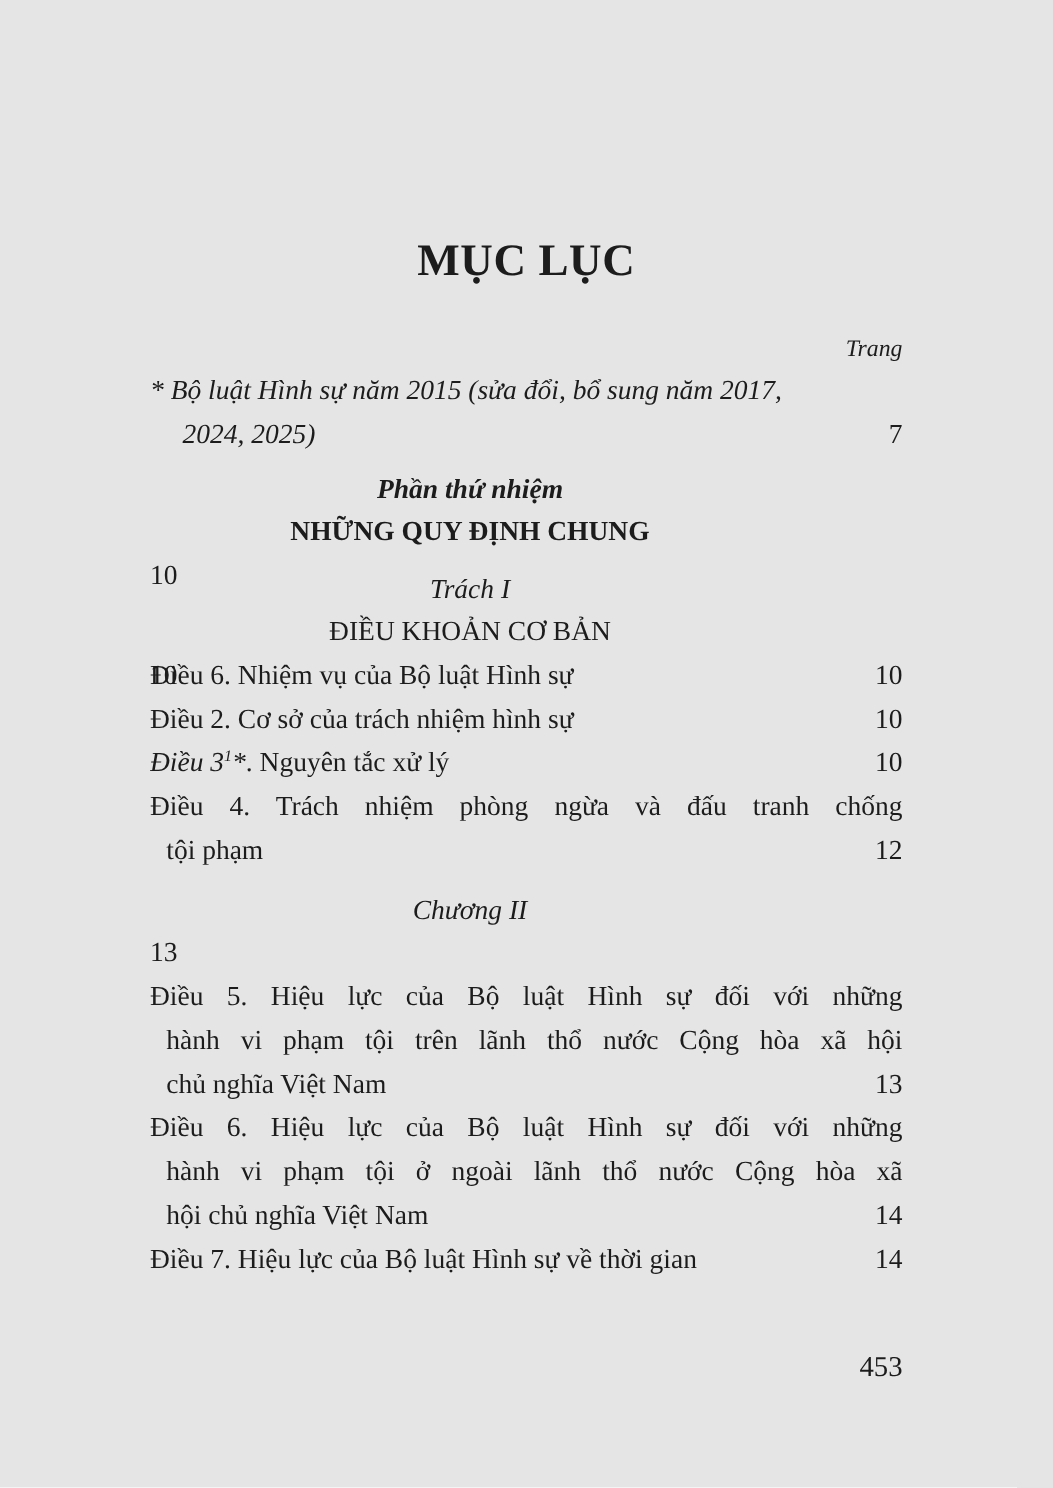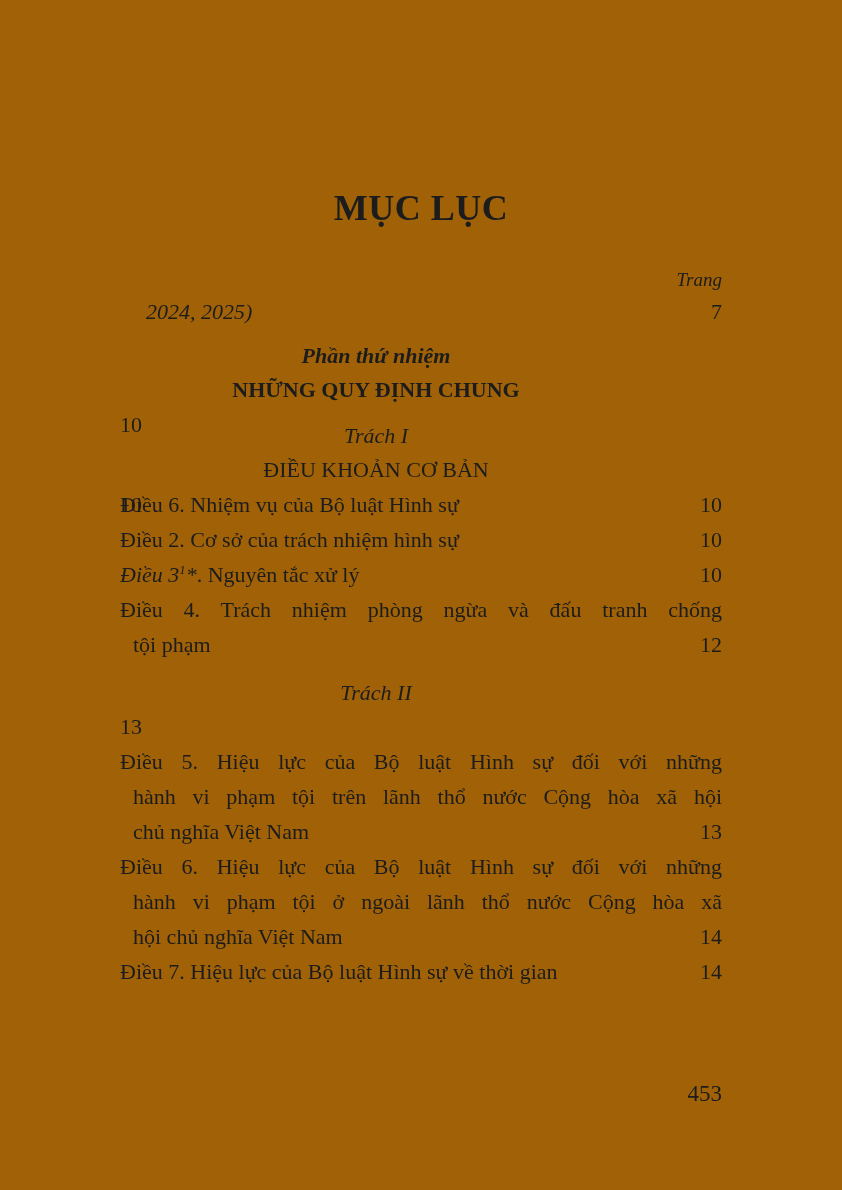--- a/index.html
+++ b/index.html
@@ -4,21 +4,21 @@
 <style>
   html, body {
     margin: 0;
     padding: 0;
     background: #ffffff;
   }
   .page {
     position: relative;
     width: 842px;
     height: 1190px;
-    background: #a16207;
+    background: #e5e5e5;
     color: #1c1c1c;
     font-family: "Liberation Serif", "DejaVu Serif", serif;
     font-size: 22px;
     overflow: hidden;
   }
   .content {
     position: absolute;
     left: 120px;
     top: 0;
     width: 602px;
@@ -96,20 +96,23 @@
 <body>
 
 <div class="page">
   <div class="content">
 
     <div class="doc-title">MỤC LỤC</div>
 
     <div class="col-header">Trang</div>
 
     <div class="row">
+      <span class="txt italic">* Bộ luật Hình sự năm 2015 (sửa đổi, bổ sung năm 2017,</span>
+    </div>
+    <div class="row">
       <span class="txt italic indent-lg">2024, 2025)</span>
       <span class="pg">7</span>
     </div>
 
     <div class="hrow lrow first">
       <span class="htxt part-label">Phần thứ nhiệm</span>
     </div>
     <div class="hrow">
       <span class="htxt part-title">NHỮNG QUY ĐỊNH CHUNG</span>
       <span class="pg">10</span>
@@ -137,21 +140,21 @@
     </div>
     <div class="row">
       <span class="txt justify">Điều 4. Trách nhiệm phòng ngừa và đấu tranh chống</span>
     </div>
     <div class="row">
       <span class="txt indent-sm">tội phạm</span>
       <span class="pg">12</span>
     </div>
 
     <div class="hrow lrow gap-before-lg">
-      <span class="htxt chap-label">Trách II</span>
+      <span class="htxt chap-label">Chương II</span>
     </div>
     <div class="hrow">
       <span class="pg">13</span>
     </div>
 
     <div class="row">
       <span class="txt justify">Điều 5. Hiệu lực của Bộ luật Hình sự đối với những</span>
     </div>
     <div class="row">
       <span class="txt justify indent-sm">hành vi phạm tội trên lãnh thổ nước Cộng hòa xã hội</span>

